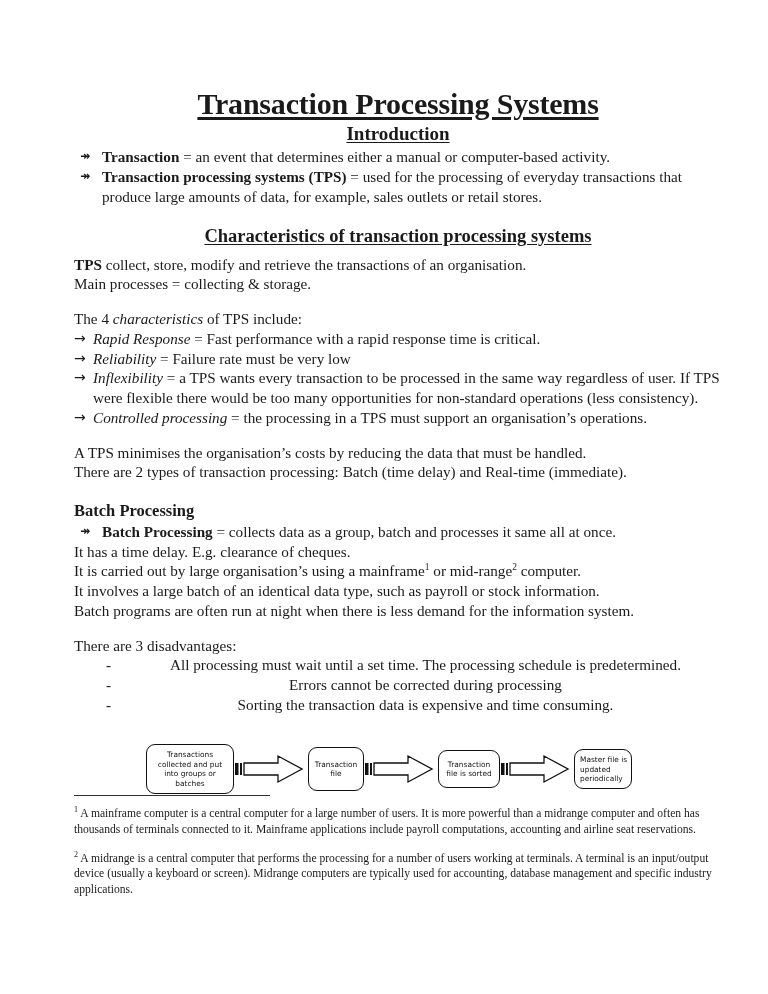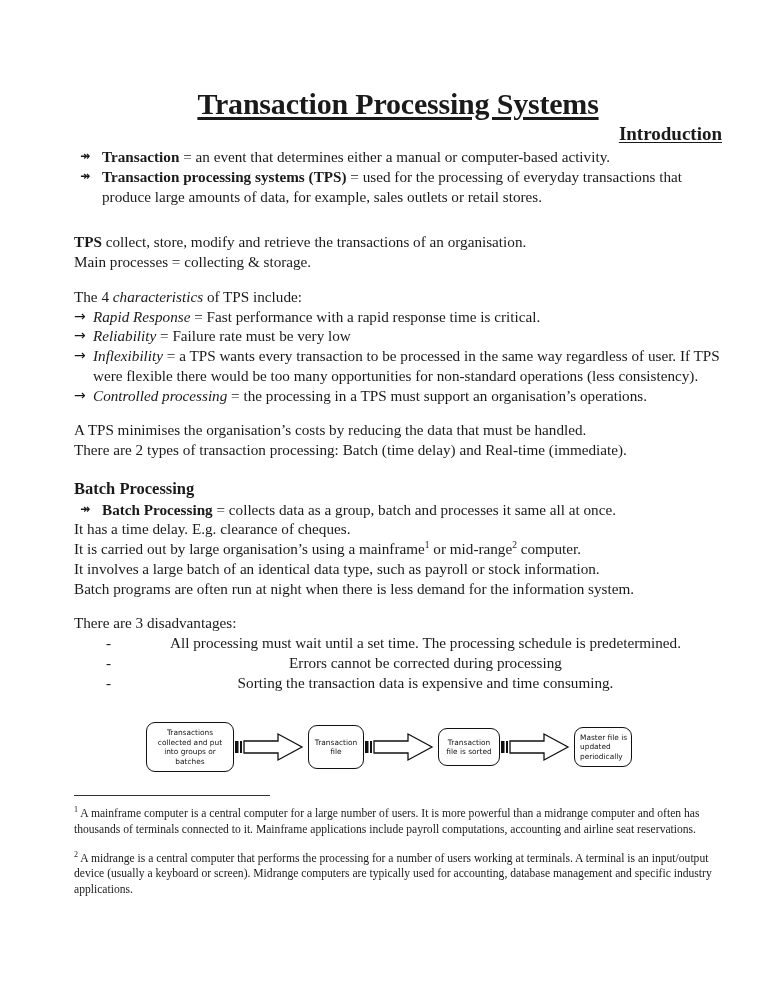--- a/index.html
+++ b/index.html
@@ -35,21 +35,21 @@
     text-align: center;
     font-size: 30px;
     font-weight: bold;
     line-height: 1.08;
     margin: 0;
     letter-spacing: -0.2px;
   }
   .doc-title span { text-decoration: underline; text-underline-offset: 3px; }
 
   .h-center {
-    text-align: right;
+    text-align: center;
     font-size: 19px;
     font-weight: bold;
     margin: 3px 0 2px 0;
     line-height: 1.15;
   }
   .h-center span { text-decoration: underline; text-underline-offset: 2px; }
 
   .h-section {
     text-align: center;
     font-size: 18.5px;
@@ -209,20 +209,21 @@
       <div class="wbullet-text"><b>Transaction</b><span> = an event that determines either a manual or computer-based activity.</span></div>
     </div>
 
     <div class="wbullet-row">
       <div class="wbullet-mark">↠</div>
       <div class="wbullet-text"><b>Transaction processing systems (TPS)</b><span> = used for the processing of everyday transactions that produce large amounts of data, for example, sales outlets or retail stores.</span></div>
     </div>
 
     <div class="spacer-lg"></div>
 
+    <h2 class="h-section"><span>Characteristics of transaction processing systems</span></h2>
 
     <div class="spacer-sm"></div>
 
     <div class="body"><b>TPS</b><span> collect, store, modify and retrieve the transactions of an organisation.</span></div>
     <div class="body">Main processes = collecting &amp; storage.</div>
 
     <div class="spacer-md"></div>
 
     <div class="body"><span>The 4 </span><i>characteristics</i><span> of TPS include:</span></div>
 

